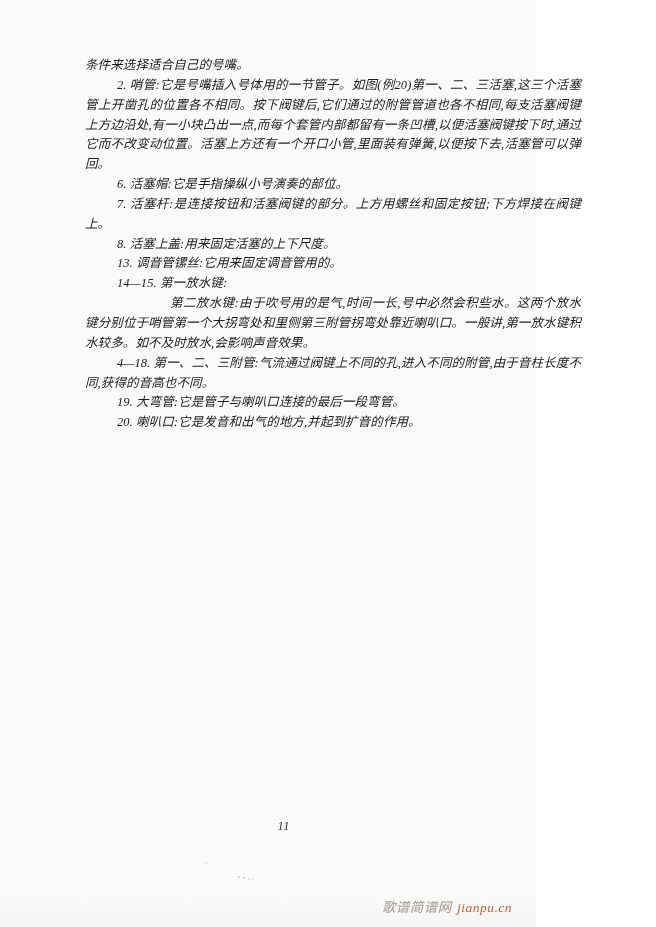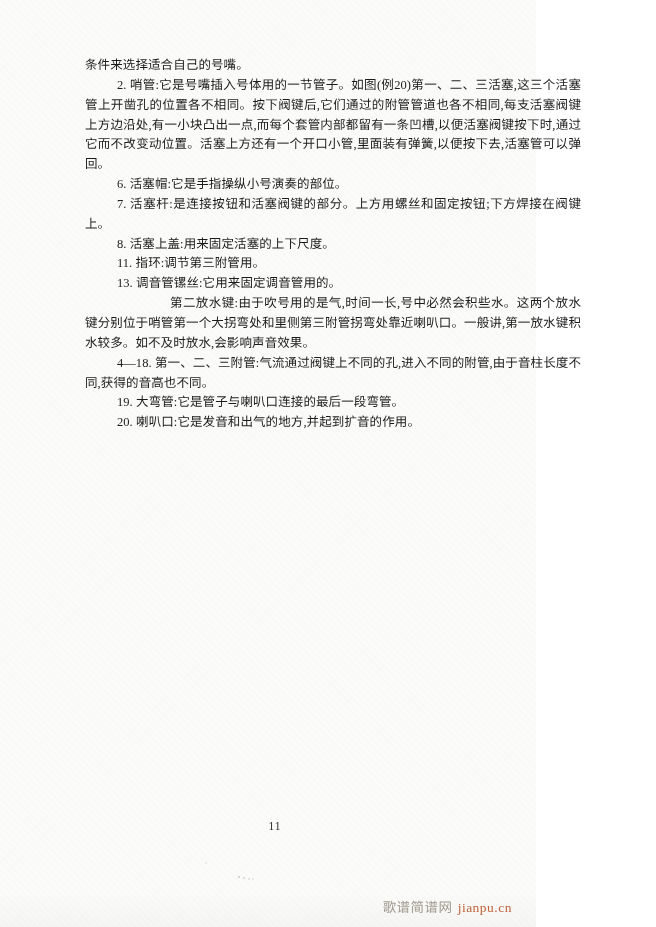--- a/index.html
+++ b/index.html
@@ -11,20 +11,21 @@
   }
   .page {
     position: relative;
     width: 536px;
     height: 927px;
     background-color: #fbfbf9;
     background-image:
       repeating-linear-gradient(45deg, rgba(0,0,0,0.006) 0 2px, transparent 2px 5px),
       repeating-linear-gradient(-45deg, rgba(0,0,0,0.005) 0 1px, transparent 1px 4px);
     font-family: "Liberation Serif", "DejaVu Serif", serif;
+    font-style: italic;
   }
   .page::after {
     content: "";
     position: absolute;
     left: 0; right: 0; bottom: 0;
     height: 34px;
     background: linear-gradient(to bottom, rgba(0,0,0,0) 0%, rgba(0,0,0,0.025) 100%);
     pointer-events: none;
   }
   .text-block {
@@ -42,21 +43,21 @@
     margin: 0;
     padding: 0;
   }
   .p-noindent   { text-indent: 0; }
   .p-indent     { text-indent: 2.55em; }
   .p-deepindent { text-indent: 6.8em; }
 
   .page-number {
     position: absolute;
     top: 820px;
-    left: 7px;
+    left: 16px;
     width: 100%;
     text-align: center;
     font-size: 11.5px;
     letter-spacing: 1px;
     color: #2b2b2b;
   }
   .scan-artifact {
     position: absolute;
     top: 876px;
     left: 238px;
@@ -84,22 +85,22 @@
 <body>
 
 <div class="page">
 
   <div class="text-block">
     <p class="p-noindent">条件来选择适合自己的号嘴。</p>
     <p class="p-indent">2. 哨管:它是号嘴插入号体用的一节管子。如图(例20)第一、二、三活塞,这三个活塞管上开凿孔的位置各不相同。按下阀键后,它们通过的附管管道也各不相同,每支活塞阀键上方边沿处,有一小块凸出一点,而每个套管内部都留有一条凹槽,以便活塞阀键按下时,通过它而不改变动位置。活塞上方还有一个开口小管,里面装有弹簧,以便按下去,活塞管可以弹回。</p>
     <p class="p-indent">6. 活塞帽:它是手指操纵小号演奏的部位。</p>
     <p class="p-indent">7. 活塞杆:是连接按钮和活塞阀键的部分。上方用螺丝和固定按钮;下方焊接在阀键上。</p>
     <p class="p-indent">8. 活塞上盖:用来固定活塞的上下尺度。</p>
-    <p class="p-indent">11. 指环:调节第三附管用。</p>
     <p class="p-indent">13. 调音管镙丝:它用来固定调音管用的。</p>
+    <p class="p-indent">14—15. 第一放水键:</p>
     <p class="p-deepindent">第二放水键:由于吹号用的是气,时间一长,号中必然会积些水。这两个放水键分别位于哨管第一个大拐弯处和里侧第三附管拐弯处靠近喇叭口。一般讲,第一放水键积水较多。如不及时放水,会影响声音效果。</p>
     <p class="p-indent">4—18. 第一、二、三附管:气流通过阀键上不同的孔,进入不同的附管,由于音柱长度不同,获得的音高也不同。</p>
     <p class="p-indent">19. 大弯管:它是管子与喇叭口连接的最后一段弯管。</p>
     <p class="p-indent">20. 喇叭口:它是发音和出气的地方,并起到扩音的作用。</p>
   </div>
 
   <div class="page-number">11</div>
 
   <div class="scan-artifact"></div>
 

